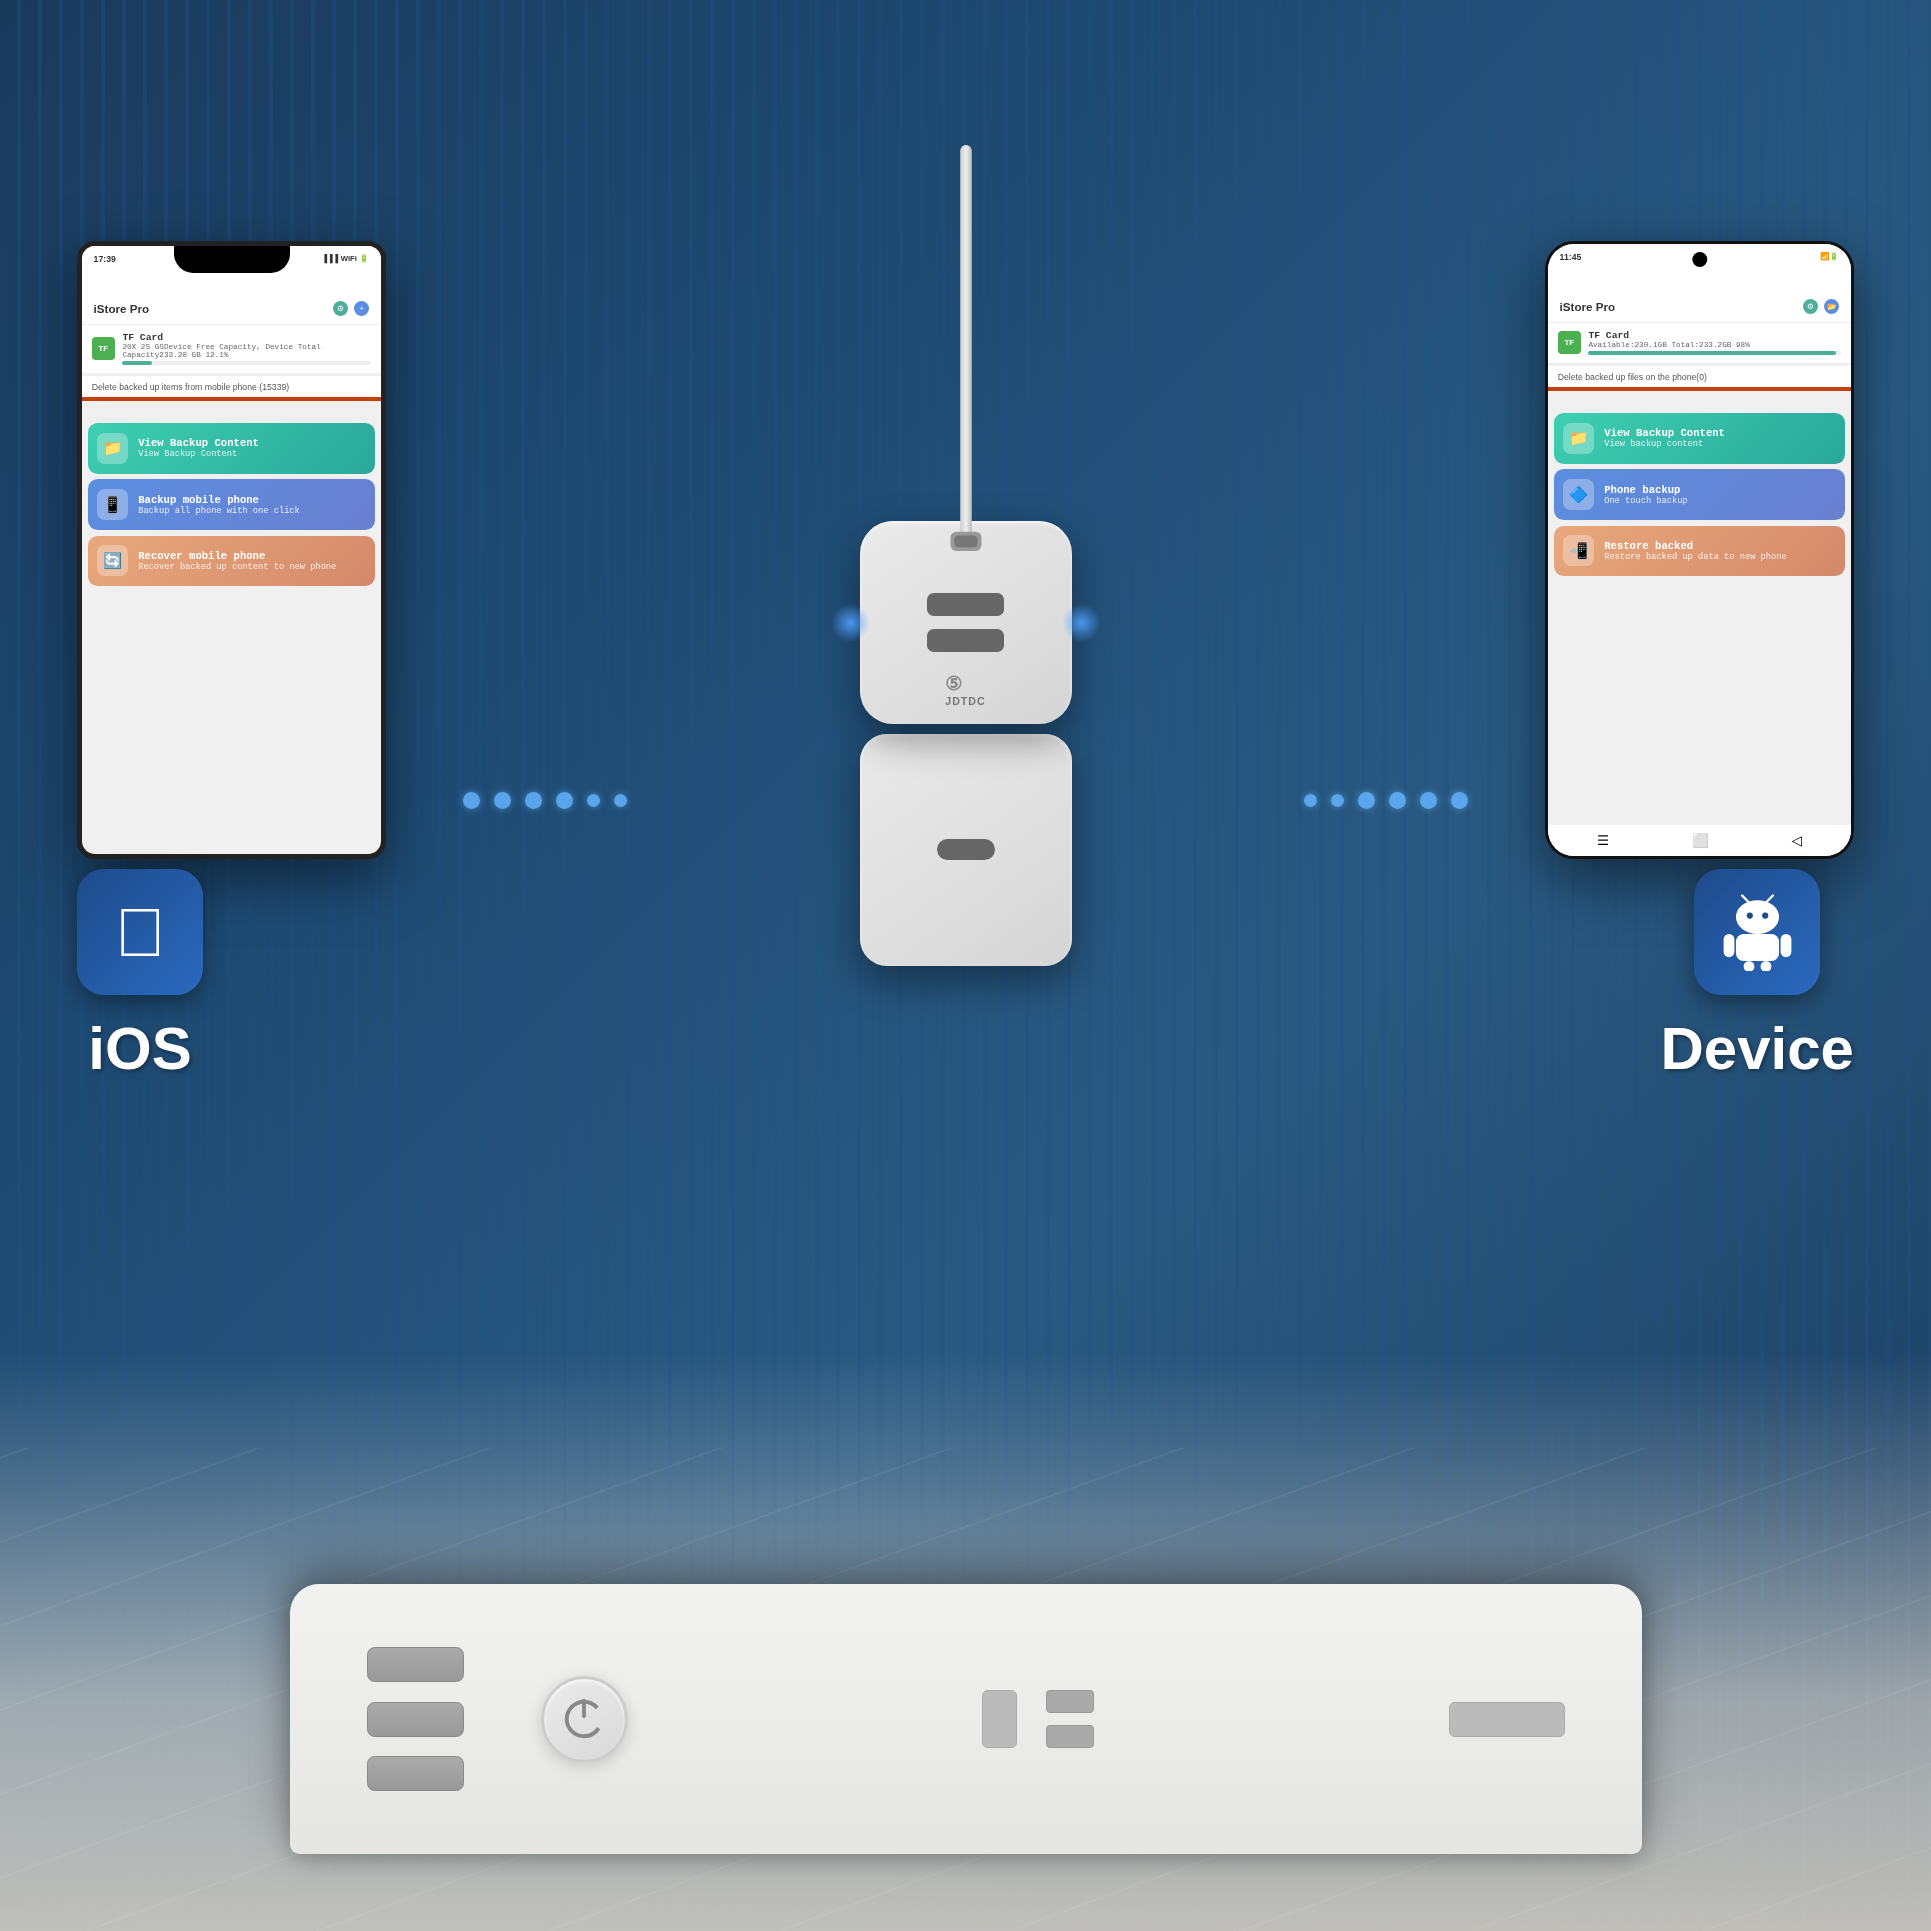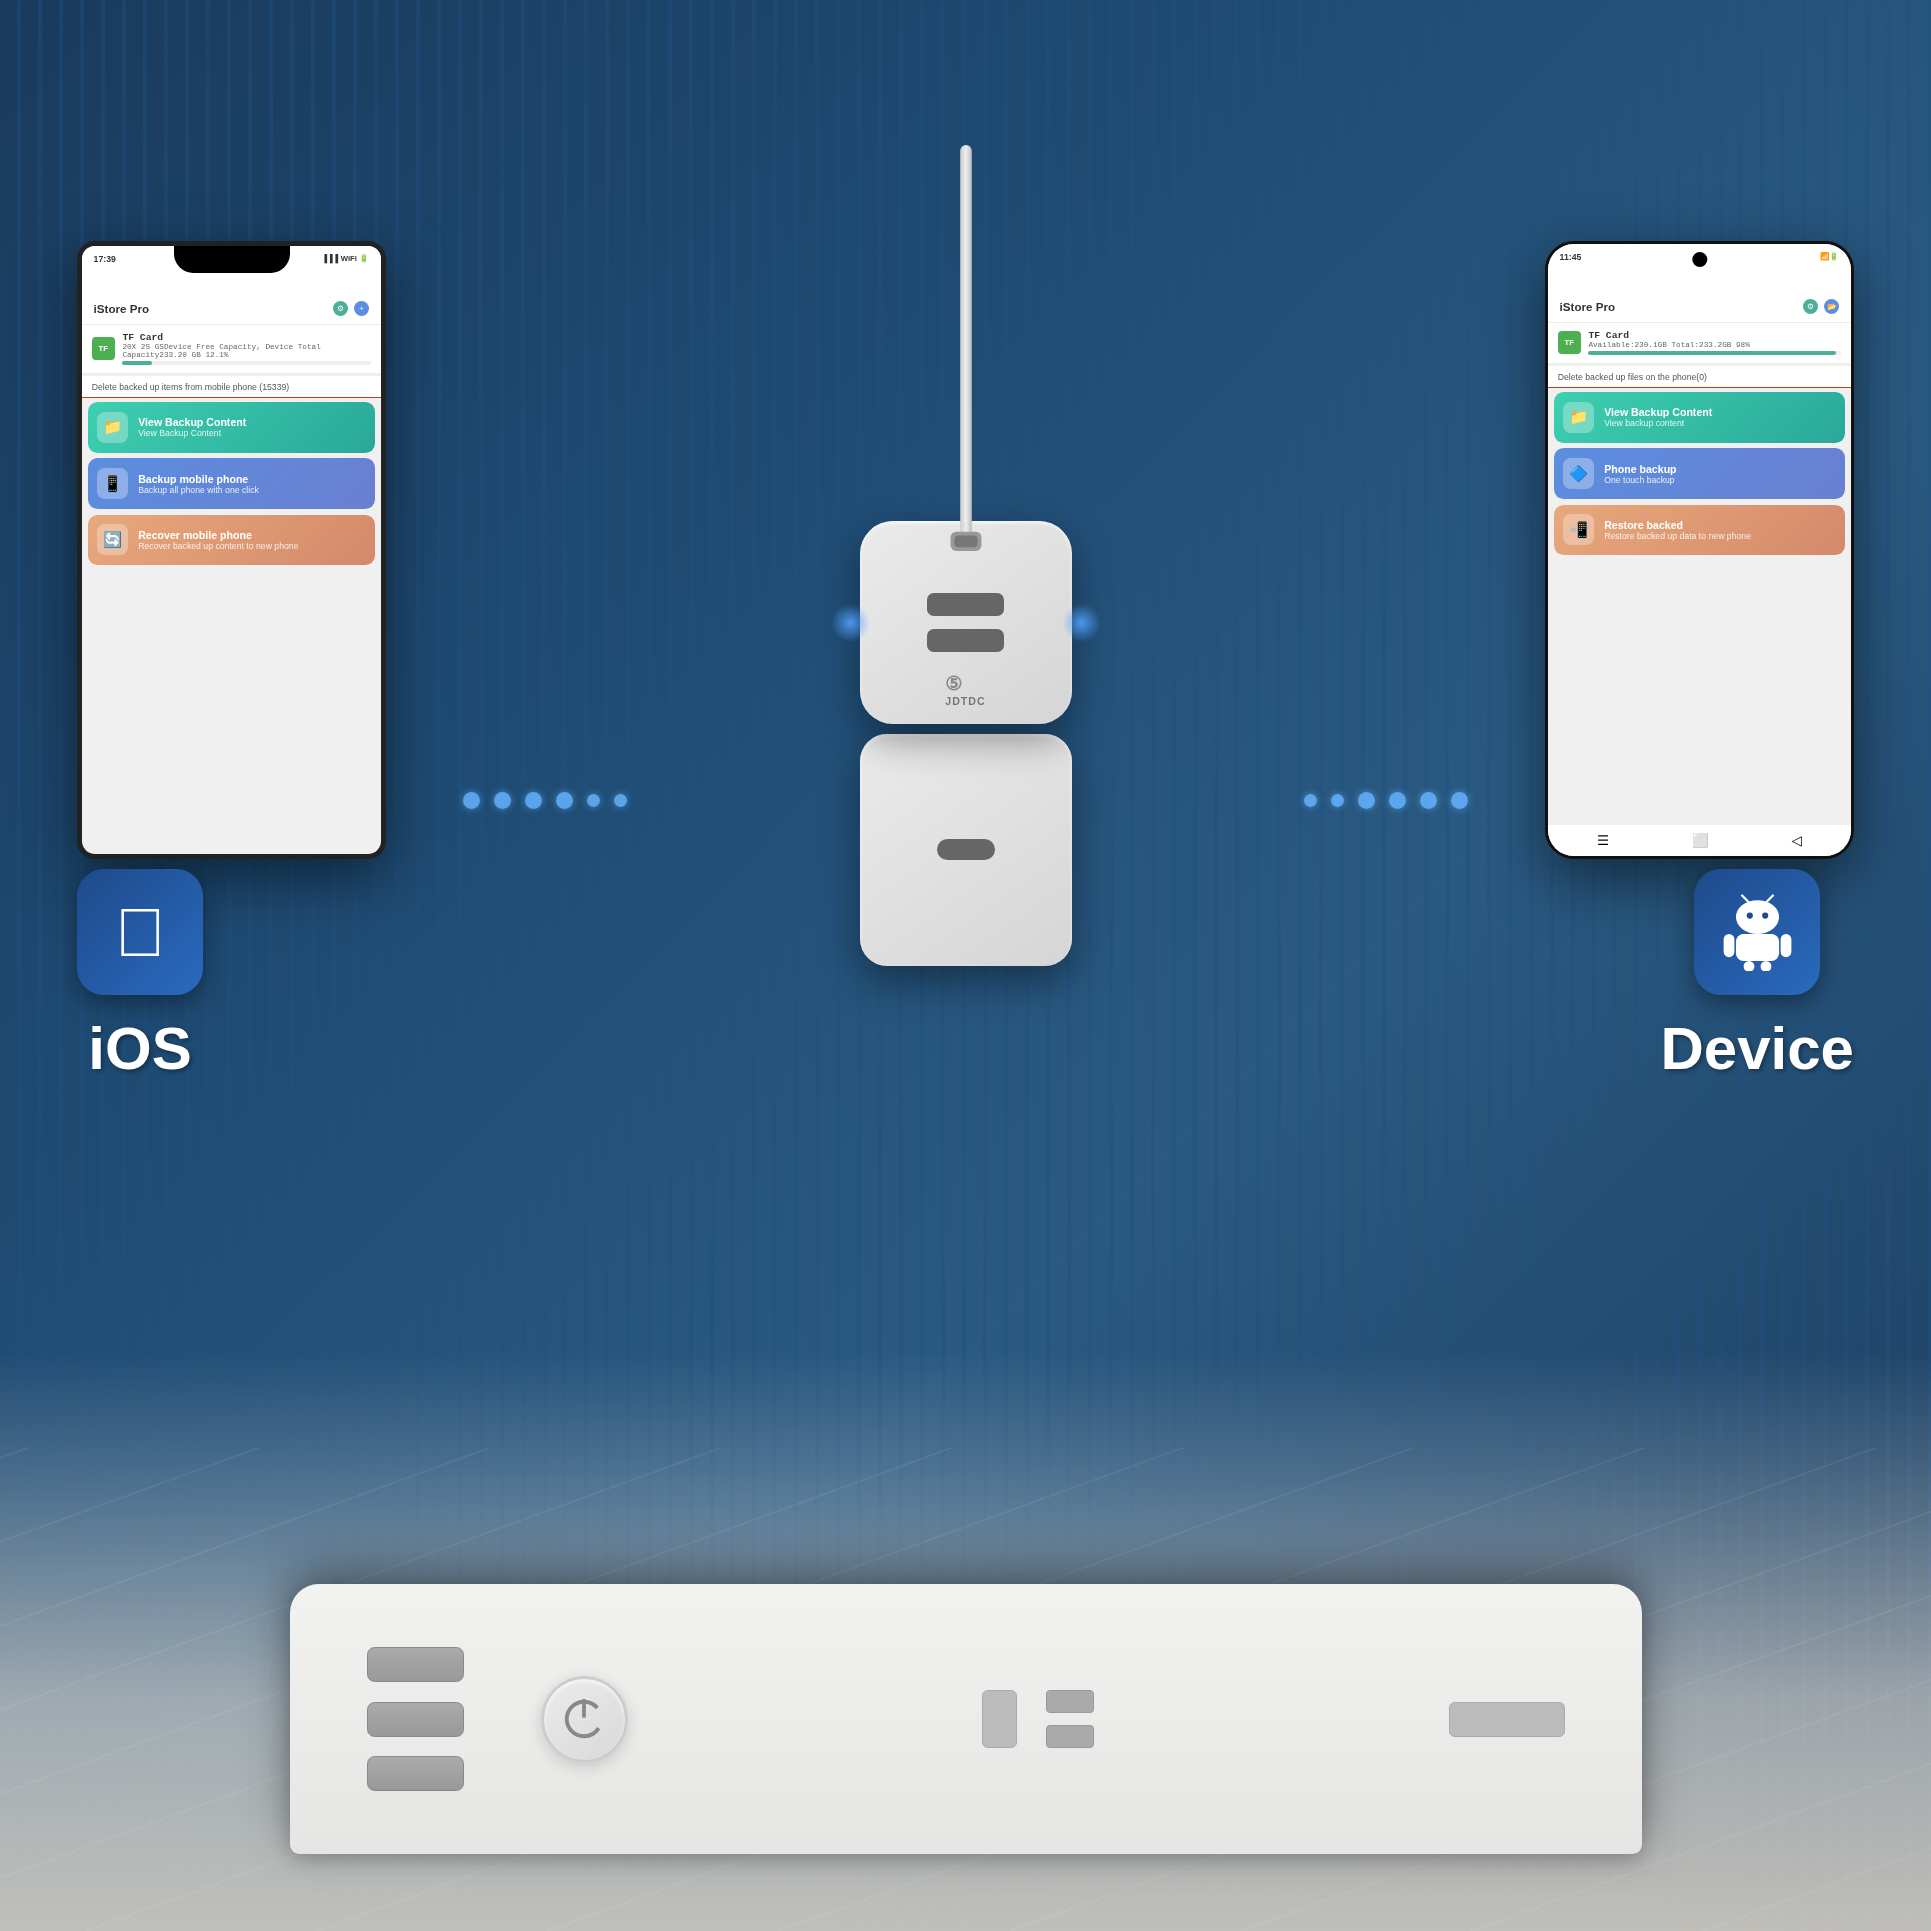--- a/index.html
+++ b/index.html
@@ -191,22 +191,22 @@
       background: #4CAF9A;
       border-radius: 1.9px;
     }
 
     
     .delete-row {
       background: white;
       padding: 5.8px 9.7px;
       font-size: 8.7px;
       color: #555;
-      border-bottom: 1px solid #c2410c;
-      margin-bottom: 1px;
+      border-bottom: 4px solid #c2410c;
+      margin-bottom: 19px;
     }
 
     
     .menu-item {
       margin: 2.9px 5.8px;
       border-radius: 9.7px;
       overflow: hidden;
       display: flex;
       align-items: center;
       padding: 9.7px 9.7px;
@@ -232,20 +232,21 @@
       border-radius: 7.7px;
       display: flex;
       align-items: center;
       justify-content: center;
       font-size: 15.4px;
       flex-shrink: 0;
     }
 
     .menu-item-text {
       flex: 1;
+      font-family: Liberation Mono, monospace;
     }
 
     .menu-item-title {
       font-size: 10.6px;
       font-weight: 700;
       color: white;
     }
 
     .menu-item-subtitle {
       font-size: 8.7px;

